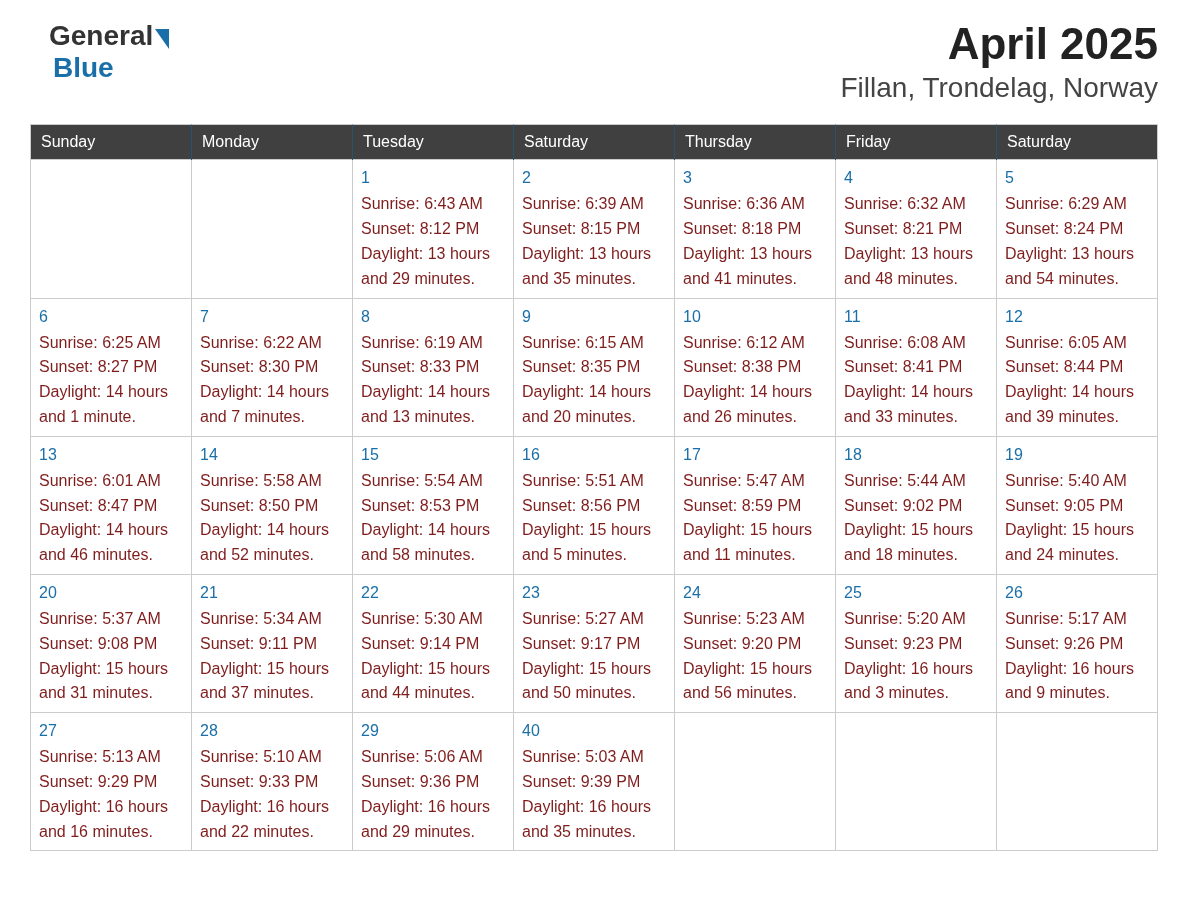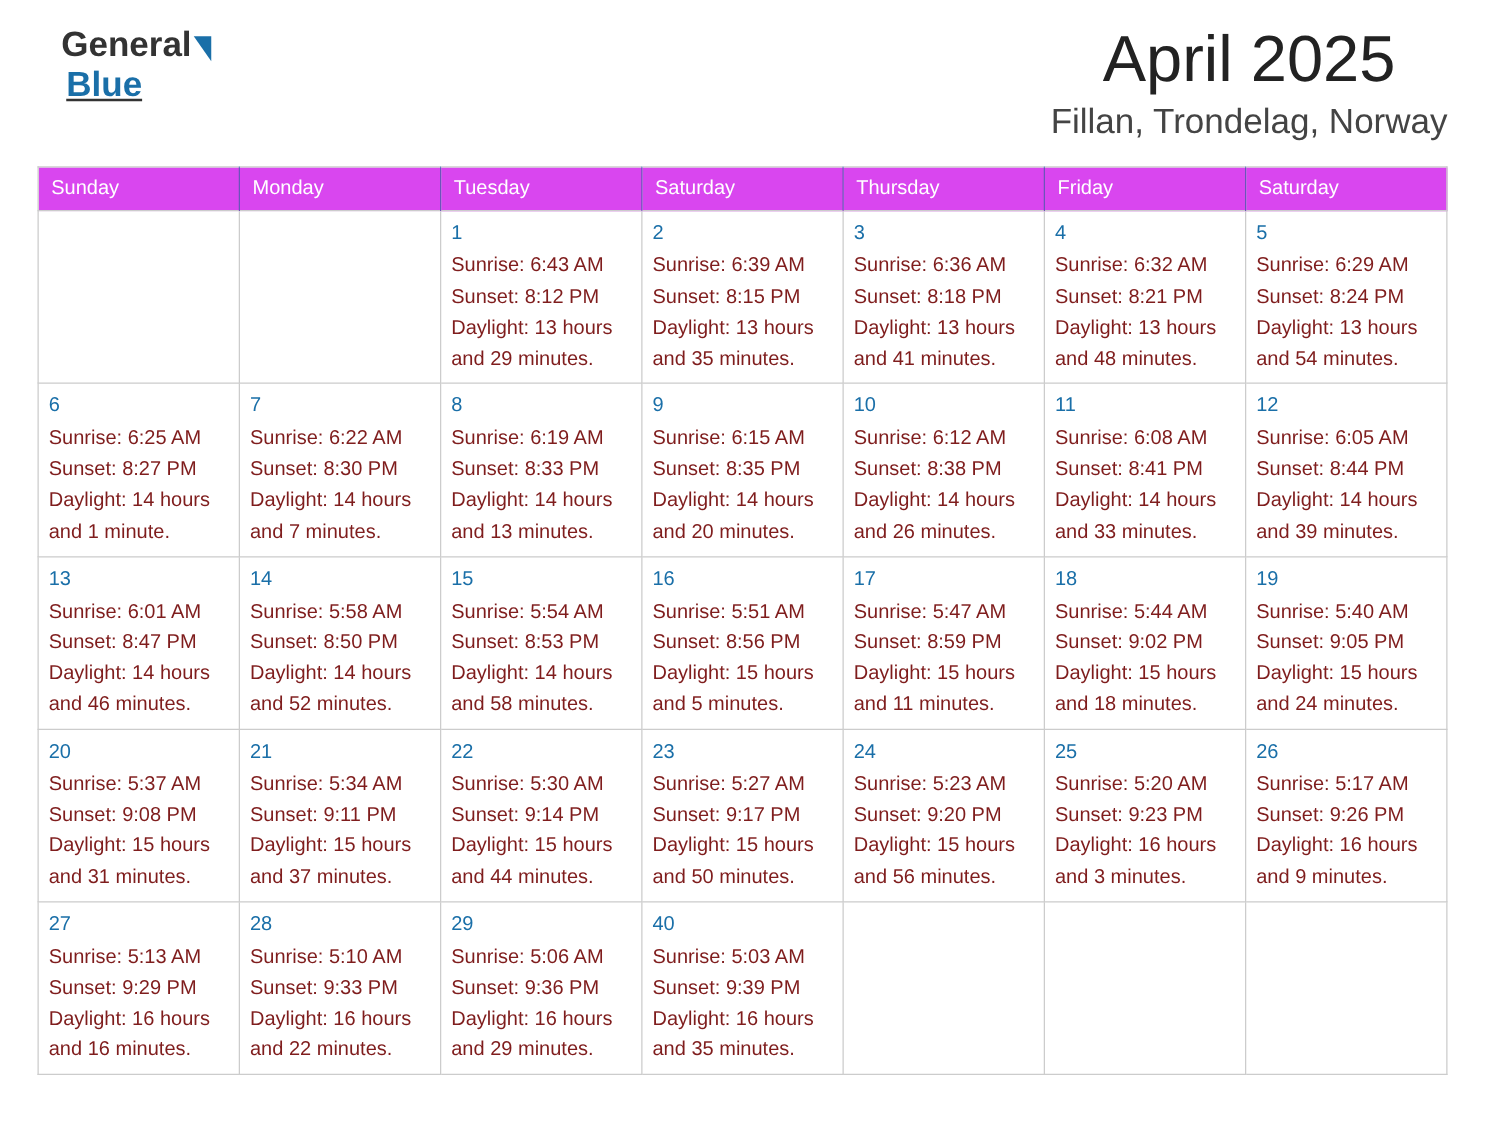--- a/index.html
+++ b/index.html
@@ -44,39 +44,38 @@
     .logo-blue {
       font-size: 28px;
       font-weight: bold;
       color: #1a6fa8;
       margin-left: 2px;
     }
     .title-block {
       text-align: right;
     }
     .title-block h1 {
-      font-size: 52px;
-      font-weight: normal;
+      font-size: 44px;
+      font-weight: bold;
       color: #222;
       line-height: 1.1;
-      text-align: center;
     }
     .title-block h2 {
       font-size: 28px;
       font-weight: normal;
       color: #444;
       margin-top: 4px;
     }
     .calendar {
       width: 100%;
       border-collapse: collapse;
       border: 1px solid #ccc;
     }
     .calendar thead tr th {
-      background-color: #d946ef;
+      background-color: #404040;
       color: #fff;
       padding: 8px 10px;
       text-align: left;
       font-size: 16px;
       font-weight: normal;
       border-right: 1px solid #1560918f;
     }
     .calendar thead tr th:last-child {
       border-right: none;
     }
@@ -112,21 +111,21 @@
   </style>
 </head>
 <body>
 
 <div class="header">
   <div class="logo">
     <div class="logo-text">
       <span class="logo-general">General</span>
       <div class="logo-arrow"></div>
     </div>
-    <div style="display:flex; align-items:center; margin-left:2px;text-decoration:underline;">
+    <div style="display:flex; align-items:center; margin-left:2px;">
       <span class="logo-blue">Blue</span>
     </div>
   </div>
   <div class="title-block">
     <h1>April 2025</h1>
     <h2>Fillan, Trondelag, Norway</h2>
   </div>
 </div>
 
 <table class="calendar">

